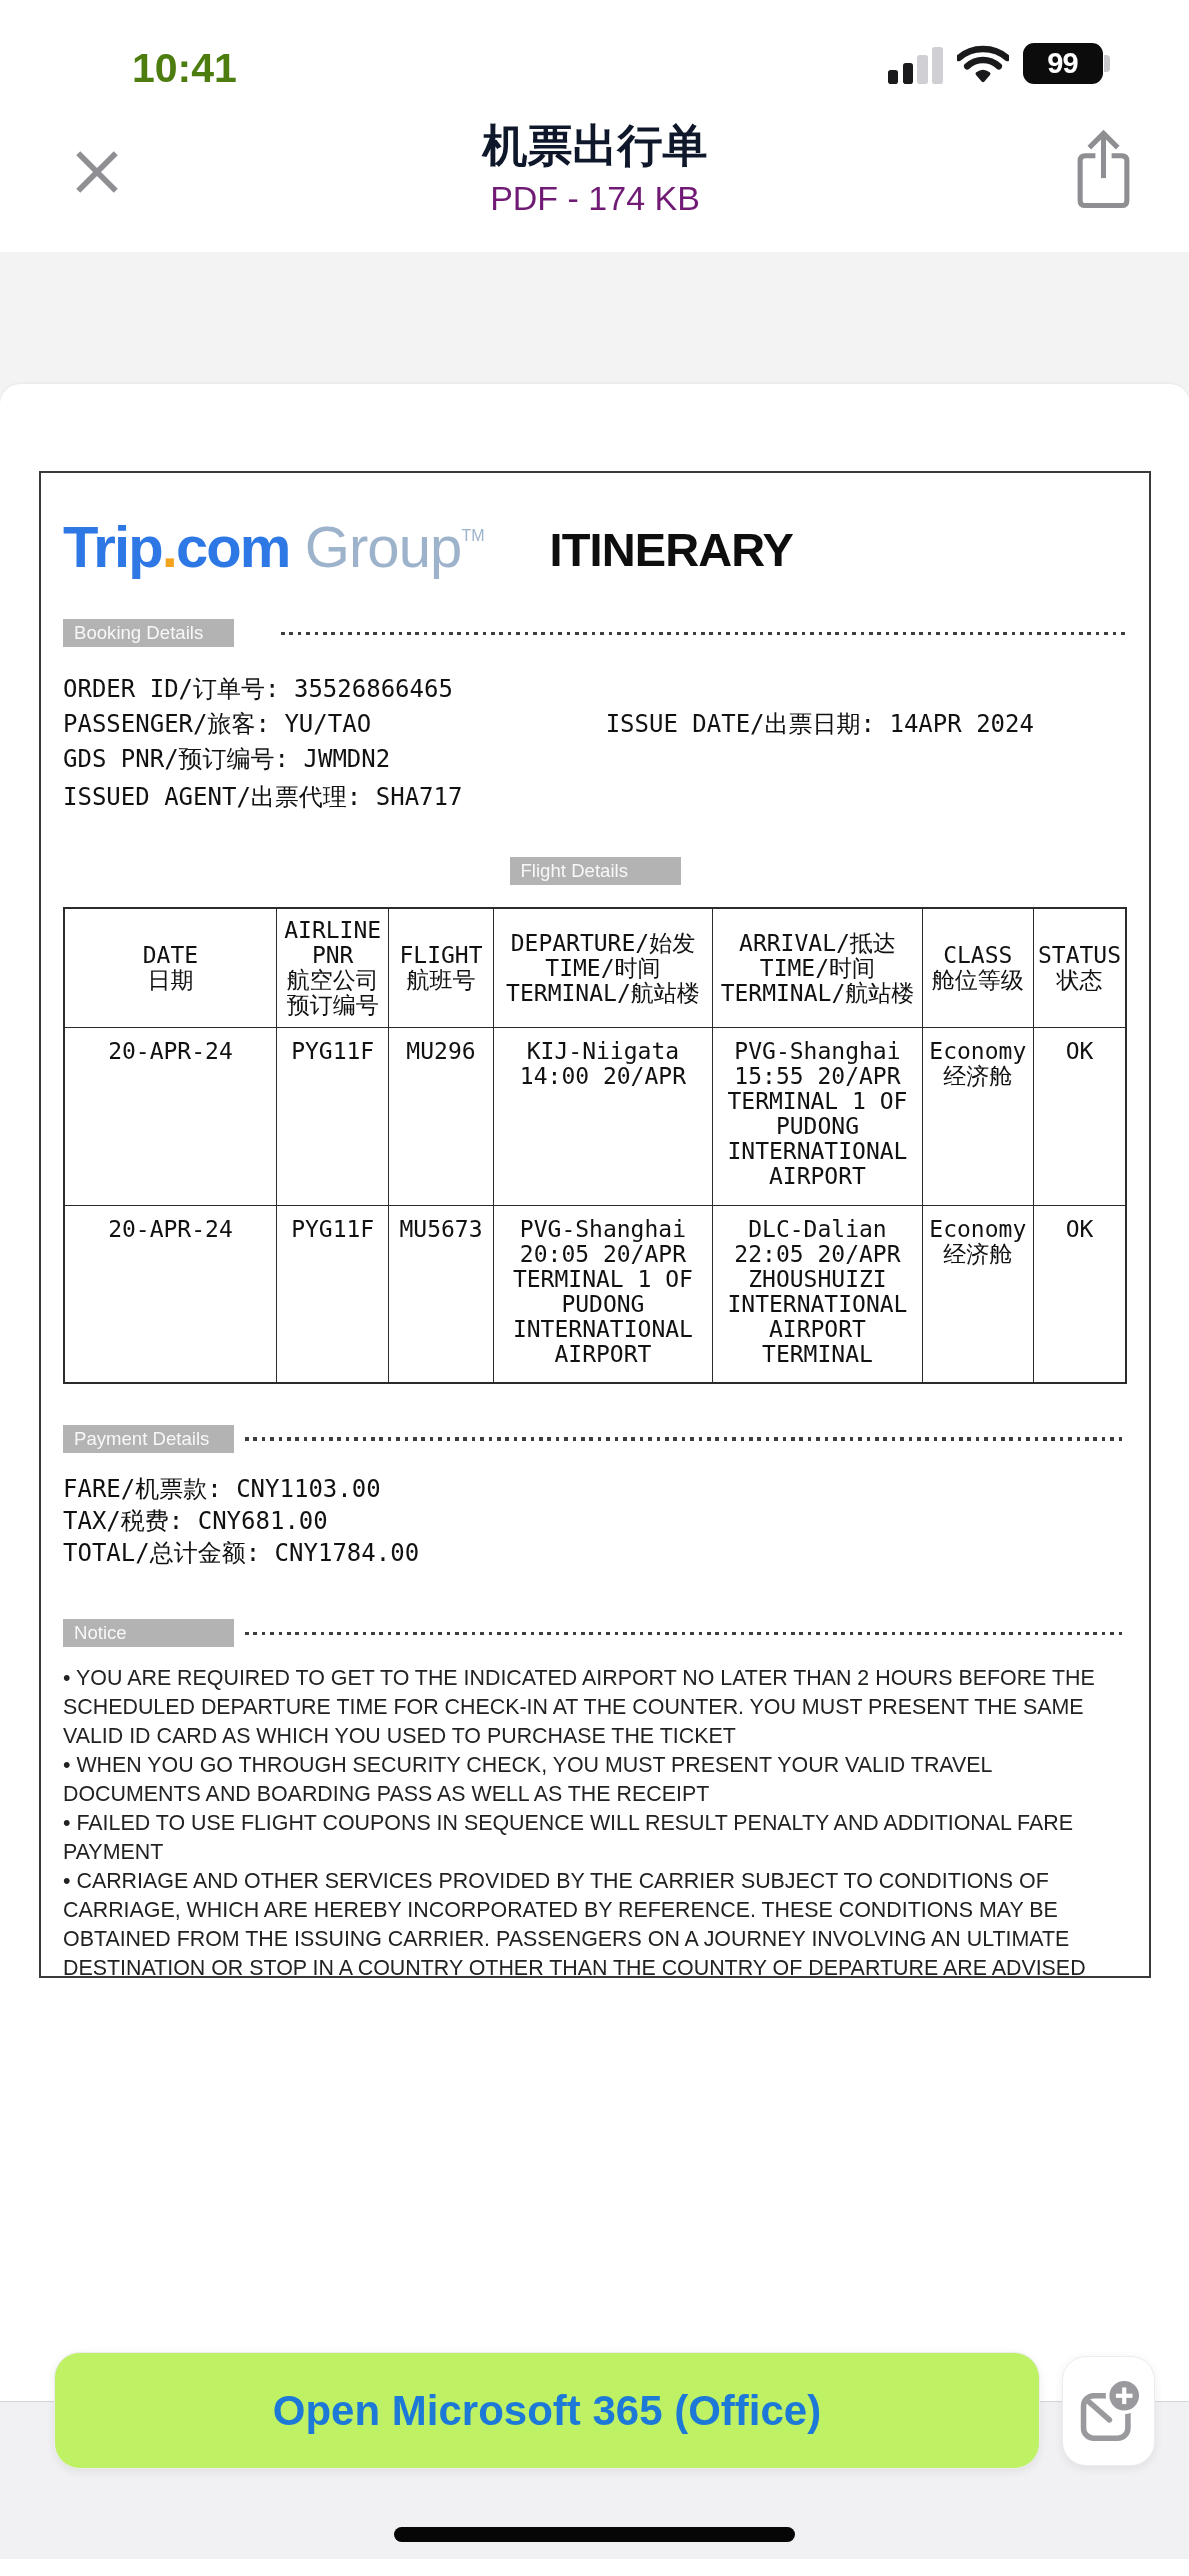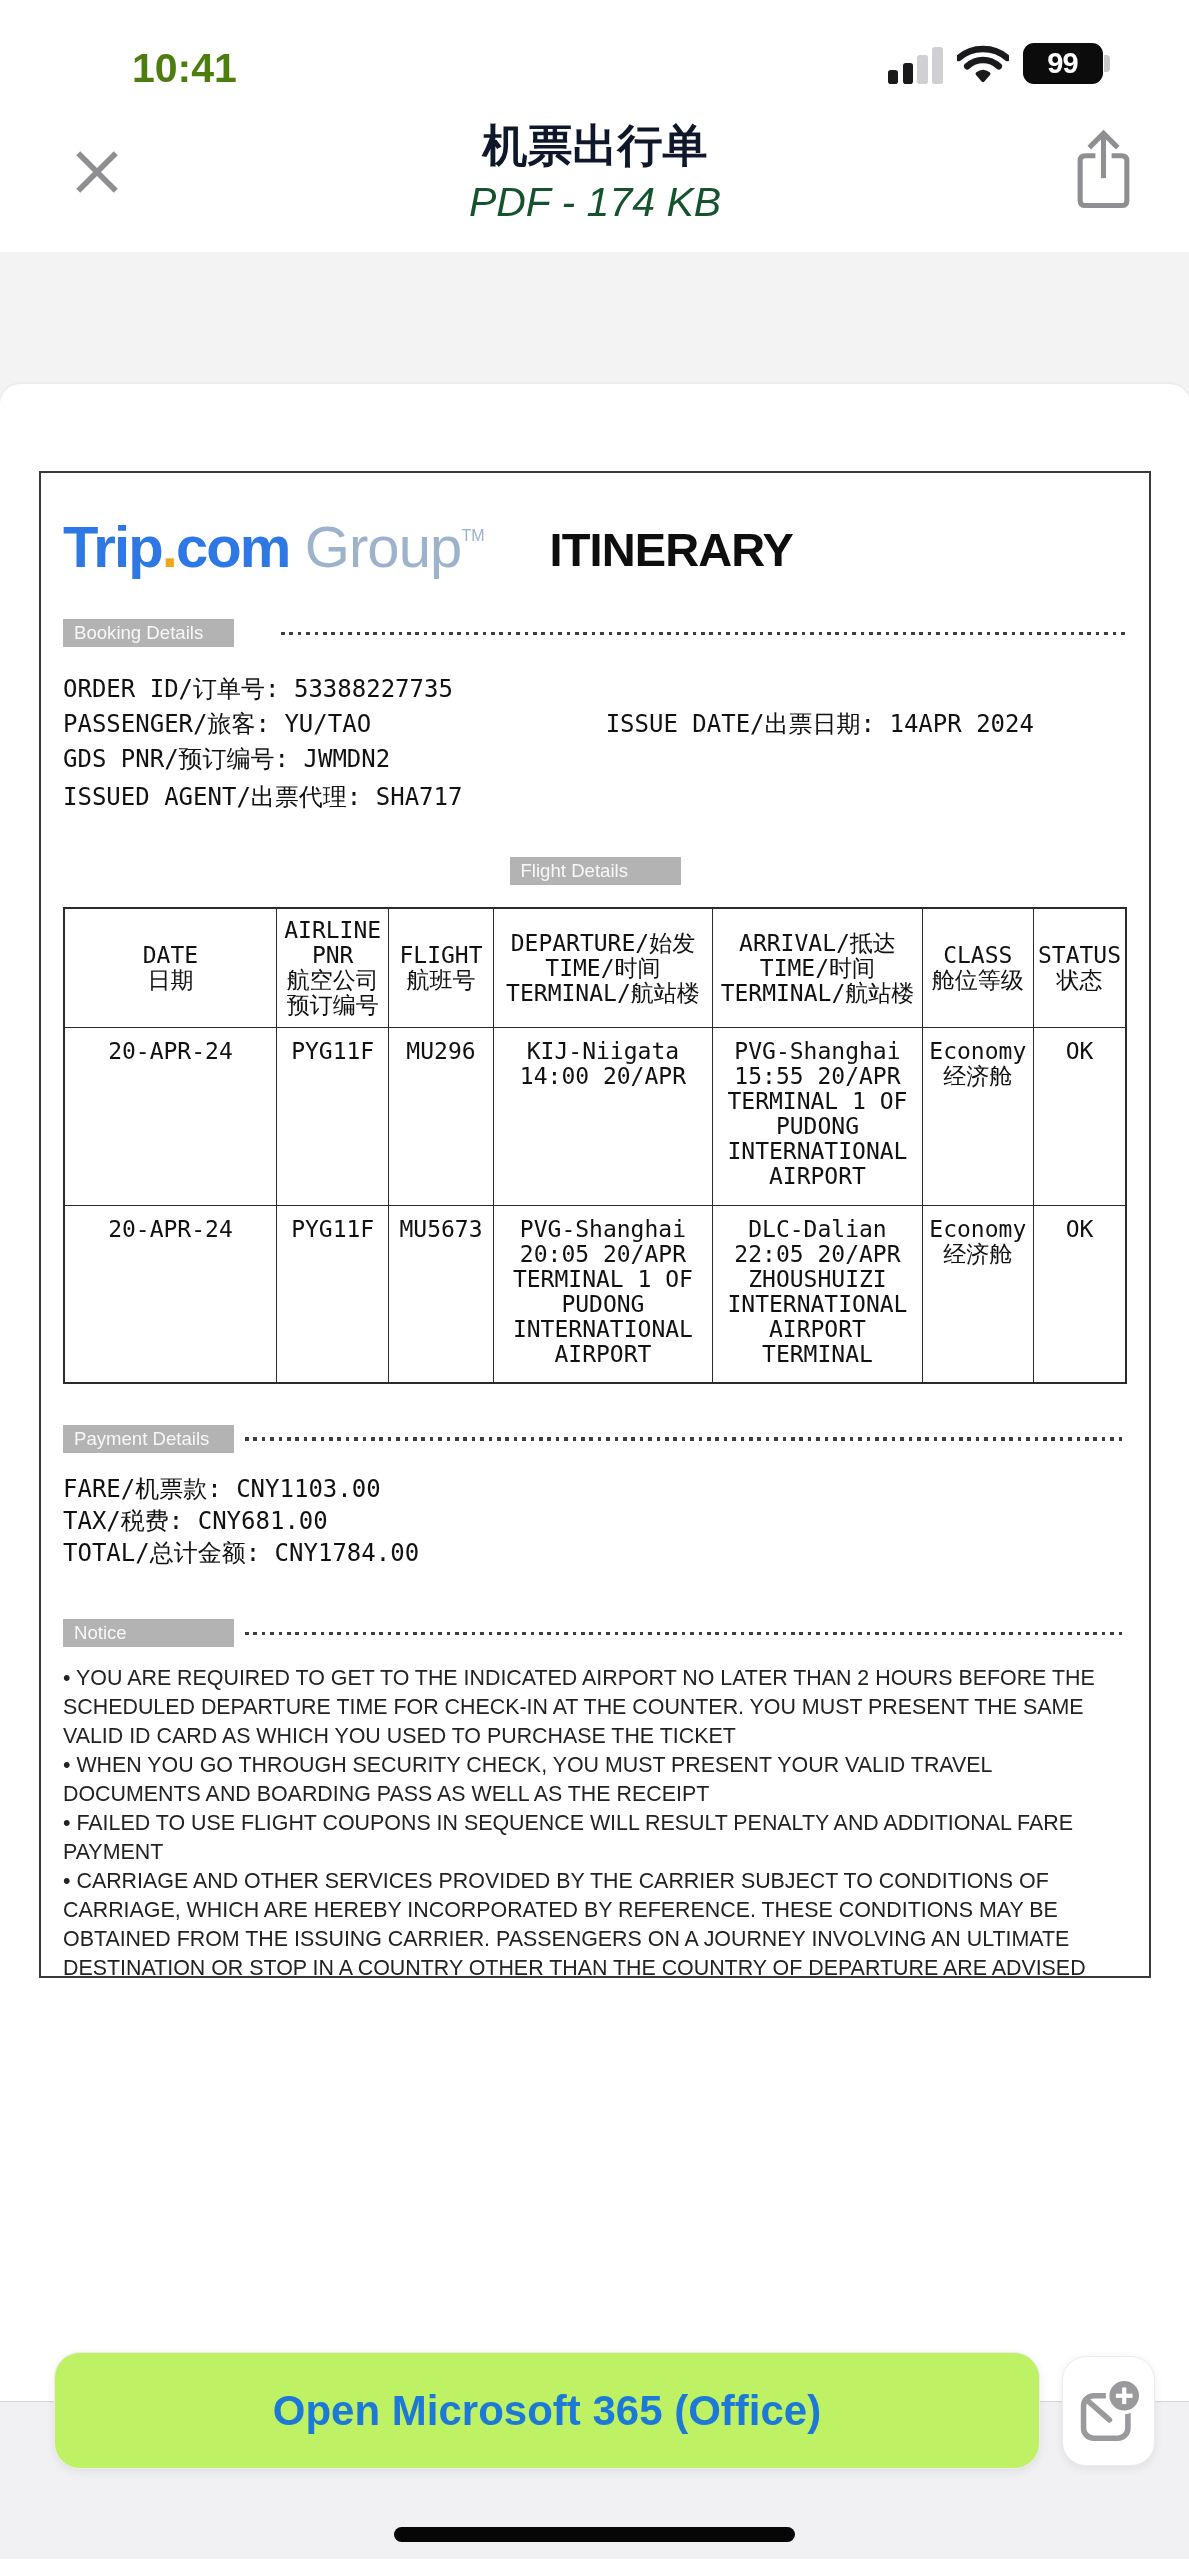--- a/index.html
+++ b/index.html
@@ -16,21 +16,21 @@
   .sig i{display:block;width:10.2px;border-radius:2.8px;background:#1a1a1c;}
   .sig i.dim{background:#cfcfd4;}
   .batt{position:relative;width:80px;height:41px;background:#0c0c0d;border-radius:11px;
         display:flex;align-items:center;justify-content:center;}
   .batt span{color:#fff;font-size:29px;font-weight:700;letter-spacing:-0.9px;}
   .batt-nub{width:5.6px;height:16.7px;background:#c9c9ce;border-radius:0 3.7px 3.7px 0;margin-left:1.9px;}
   
   .nav-header{position:relative;height:140px;background:#ffffff;}
   .titles{position:absolute;left:0;right:0;top:7.4px;text-align:center;}
   .nav-title{font-size:45px;font-weight:700;color:#0f172a;line-height:54px;}
-  .nav-sub{font-size:41px;color:#14532d;margin-top:5.6px;font-style:italic;}
+  .nav-sub{font-size:34px;color:#701a75;margin-top:5.6px;}
   .icon-btn{position:absolute;background:none;border:none;padding:0;cursor:pointer;}
   .close-btn{left:67px;top:30px;width:60px;height:60px;}
   .share-btn{right:54px;top:16.7px;width:65px;height:84px;}
   
   .gap{height:151px;background:#f3f3f4;}
   .sheet{position:relative;height:2017px;background:#ffffff;border-radius:20.5px 20.5px 0 0;
          margin-top:-18.6px;box-shadow:0 -0.9px 2.8px rgba(0,0,0,0.05);}
   
   .doc{box-sizing:border-box;position:absolute;left:39px;top:87px;width:1112px;height:1507px;
        border:2.8px solid #3a3a3a;padding:0 22px;overflow:hidden;background:#fff;}
@@ -132,21 +132,21 @@
         <div class="brand"><span>Trip</span><span class="dot">.</span><span>com</span><span class="group"> Group</span><sup>TM</sup></div>
         <div class="doc-title">ITINERARY</div>
       </div>
 
       <div class="section-row sec-booking">
         <div class="chip">Booking Details</div>
         <div class="rule"></div>
       </div>
       <div class="booking mono">
         <div class="brow">
-          <div>ORDER ID/订单号: 53388227735</div>
+          <div>ORDER ID/订单号: 35526866465</div>
           <div></div>
         </div>
         <div class="brow">
           <div>PASSENGER/旅客: YU/TAO</div>
           <div>ISSUE DATE/出票日期: 14APR 2024</div>
         </div>
         <div class="brow">
           <div>GDS PNR/预订编号: JWMDN2</div>
         </div>
         <div class="brow brow-airline">

